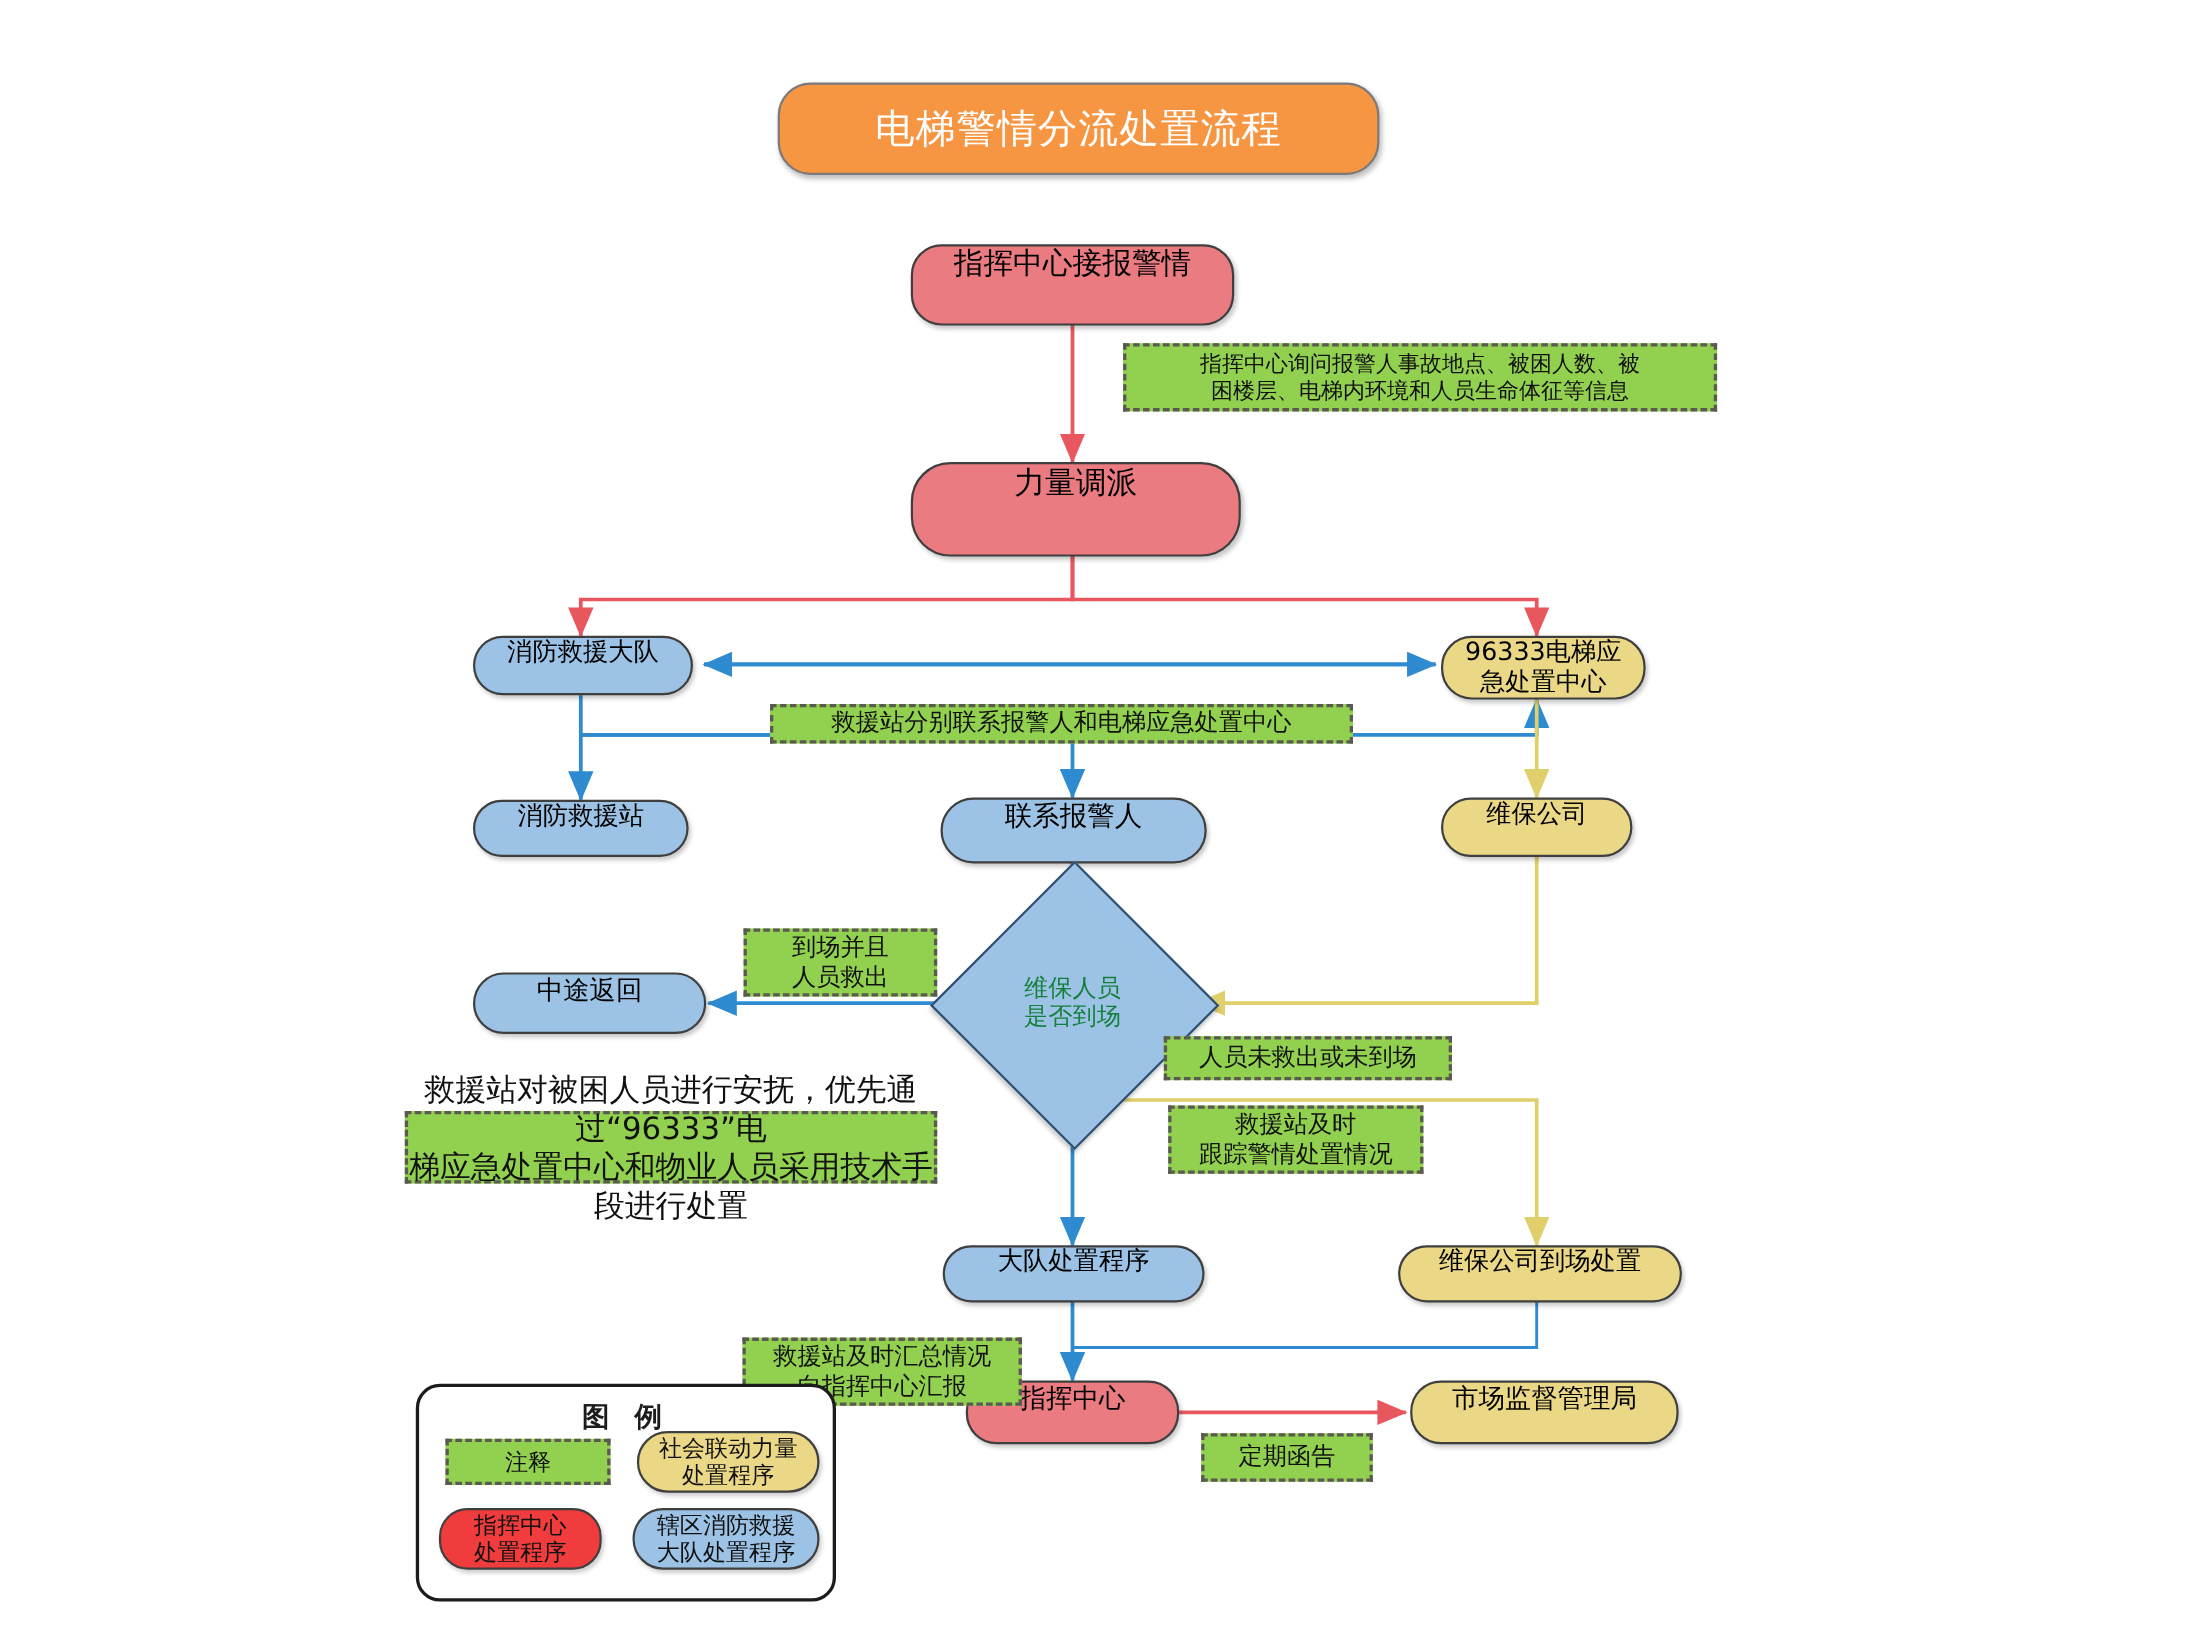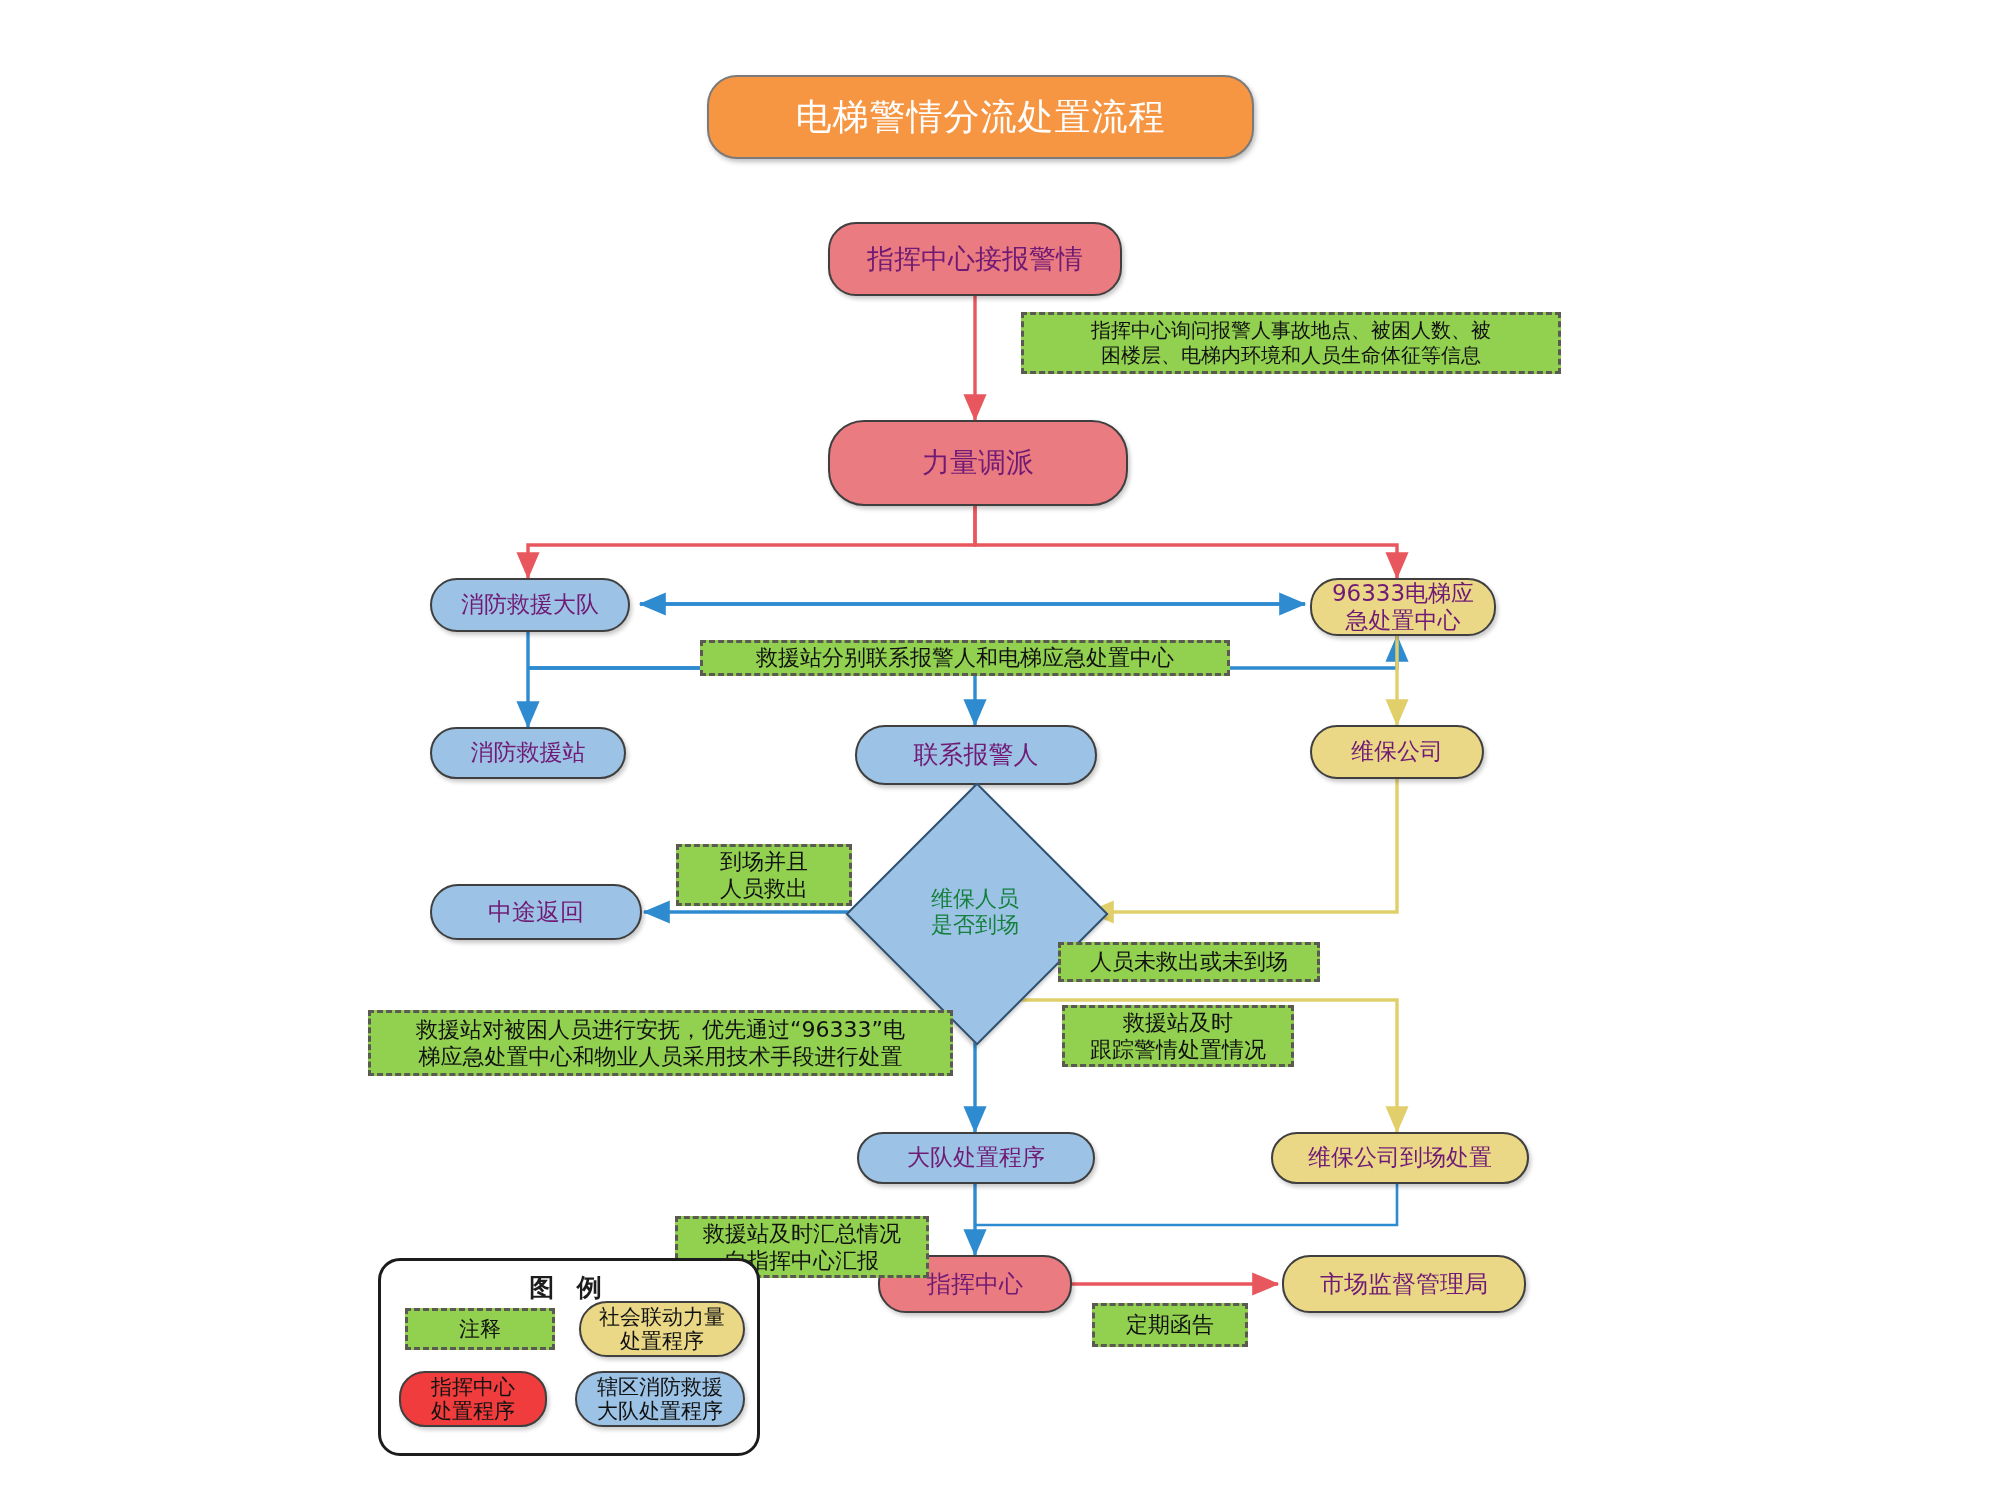--- a/index.html
+++ b/index.html
@@ -8,23 +8,23 @@
     background:#ffffff;
     font-family:"DejaVu Sans","Liberation Sans",sans-serif;
     overflow:hidden;
   }
   #canvas{position:relative;width:2000px;height:1500px;}
   svg#wires{position:absolute;left:0;top:0;width:2000px;height:1500px;}
 
   .node{
     position:absolute;
     box-sizing:border-box;
-    display:flex;align-items:center;justify-content:center;
+    display:flex;justify-content:center;
     text-align:center;
-    color:#701a75;
+    color:#000000;
     line-height:1.18;
     white-space:pre-line;
     border:2.5px solid #3f3f3f;
     box-shadow:2px 3px 4px rgba(0,0,0,0.22);
     z-index:4;
   }
   .rounded{border-radius:28px;}
   .pill{border-radius:36px;}
 
   .red{background:#ea7b80;}
@@ -224,21 +224,21 @@
 
   <div class="note" style="left:676px;top:844px;width:176px;height:62px;font-size:22px;">
     <span>到场并且
 人员救出</span>
   </div>
 
   <div class="note" style="left:1058px;top:942px;width:262px;height:40px;font-size:22px;">
     <span>人员未救出或未到场</span>
   </div>
 
-  <div class="note" style="left:368px;top:1010px;width:585px;height:66px;font-size:22px;">
+  <div class="note" style="left:368px;top:1010px;width:484px;height:66px;font-size:28px;">
     <span>救援站对被困人员进行安抚，优先通过“96333”电
 梯应急处置中心和物业人员采用技术手段进行处置</span>
   </div>
 
   <div class="note" style="left:1062px;top:1005px;width:232px;height:62px;font-size:22px;">
     <span>救援站及时
 跟踪警情处置情况</span>
   </div>
 
   <div class="note" style="left:675px;top:1180px;width:254px;height:62px;font-size:22px;margin-top:36px;">

